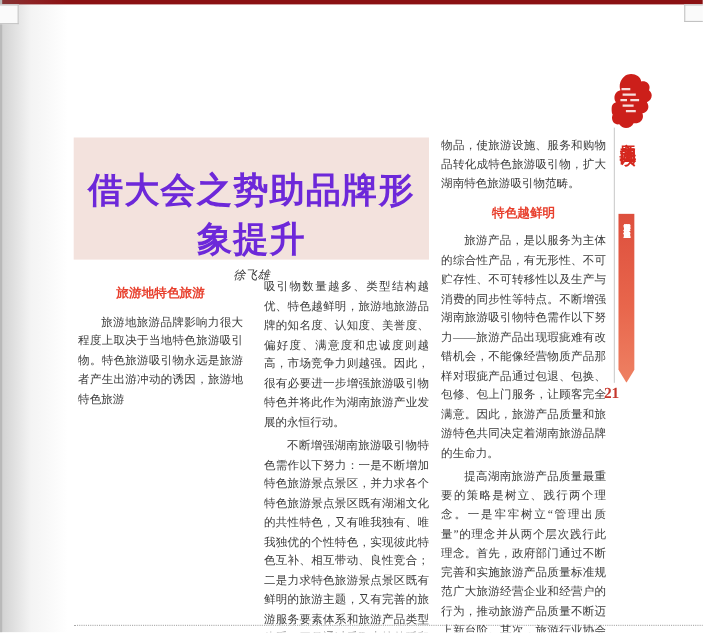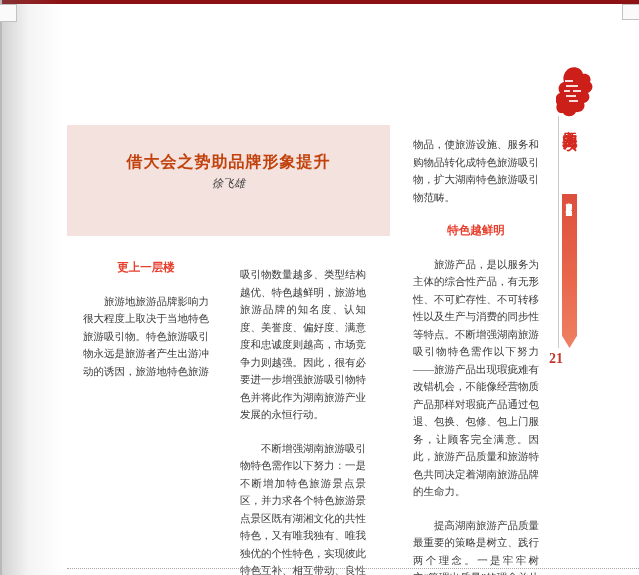--- a/index.html
+++ b/index.html
@@ -29,42 +29,42 @@
   .corner-tab.right{left:622px;top:4px;width:18px;height:14px;border-right:none;}
 
   
   .title-box{
     position:absolute;left:67px;top:125px;width:323px;height:111px;
     background:#f3e2dd;
     text-align:center;
   }
   .title-box .title{
     margin-top:27px;
-    font-size:16px;font-weight:700;color:#c2410c;
+    font-size:32px;font-weight:700;color:#6d28d9;
     letter-spacing:1px;
     font-family:"Liberation Serif", serif;
   }
   .title-box .author{
     margin-top:3px;
     font-size:11px;color:#3a3a3a;
     font-style:italic;
   }
 
   
   .col{
     position:absolute;width:158px;
     font-size:10.5px;line-height:17.5px;
     color:#3b3b3b;
     text-align:justify;
     text-justify:inter-ideograph;
   }
   .col-1{left:67px;top:250px;height:305px;}
-  .col-2{left:224px;top:250px;height:305px;}
+  .col-2{left:236px;top:250px;height:305px;font-family:Liberation Mono, monospace;}
   .col-3{left:397px;top:120px;height:436px;}
-  .para{margin:16px;text-indent:2em;}
+  .para{margin:4px;text-indent:2em;}
   .para.cont{text-indent:0;}
   .sec-heading{
     margin:9px 0 8px 0;
     text-align:center;
     color:#e8402e;
     font-weight:700;
     font-size:11.5px;
     text-indent:0;
     font-family:"Liberation Sans", sans-serif;
   }
@@ -118,21 +118,21 @@
   <div class="left-edge-line"></div>
   <div class="corner-tab left"></div>
   <div class="corner-tab right"></div>
 
   <div class="title-box">
     <div class="title">借大会之势助品牌形象提升</div>
     <div class="author">徐飞雄</div>
   </div>
 
   <div class="col col-1">
-    <p class="sec-heading">更上一层楼</p>
+    <p class="sec-heading">旅游地特色旅游</p>
     <p class="para">旅游地旅游品牌影响力很大程度上取决于当地特色旅游吸引物。特色旅游吸引物永远是旅游者产生出游冲动的诱因，旅游地特色旅游</p>
   </div>
 
   <div class="col col-2">
     <p class="para cont">吸引物数量越多、类型结构越优、特色越鲜明，旅游地旅游品牌的知名度、认知度、美誉度、偏好度、满意度和忠诚度则越高，市场竞争力则越强。因此，很有必要进一步增强旅游吸引物特色并将此作为湖南旅游产业发展的永恒行动。</p>
     <p class="para">不断增强湖南旅游吸引物特色需作以下努力：一是不断增加特色旅游景点景区，并力求各个特色旅游景点景区既有湖湘文化的共性特色，又有唯我独有、唯我独优的个性特色，实现彼此特色互补、相互带动、良性竞合；二是力求特色旅游景点景区既有鲜明的旅游主题，又有完善的旅游服务要素体系和旅游产品类型体系；三是通过采取内挖外延和创新创意，使特色旅游景点景区既有特色旅游景观，又有特色旅游设施、服务和购</p>
   </div>
 
   <div class="col col-3">
     <p class="para cont">物品，使旅游设施、服务和购物品转化成特色旅游吸引物，扩大湖南特色旅游吸引物范畴。</p>

